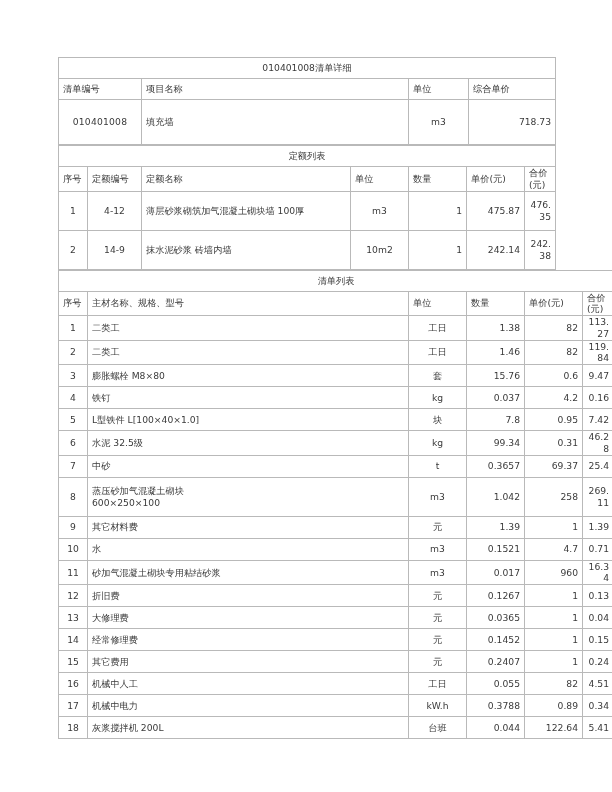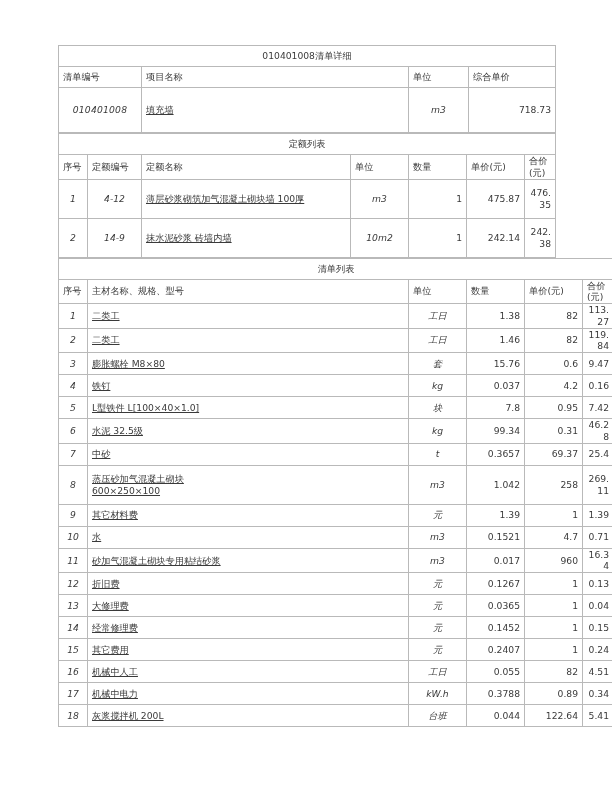--- a/index.html
+++ b/index.html
@@ -11,41 +11,41 @@
     width: 612px;
     height: 792px;
     font-family: "DejaVu Sans", "Liberation Sans", sans-serif;
     color: #3a3a3a;
     position: relative;
     overflow: hidden;
   }
   #doc {
     position: absolute;
     left: 58px;
-    top: 45px;
+    top: 57px;
     width: 497px;
   }
   table.sheet {
     border-collapse: collapse;
     table-layout: fixed;
     width: 497px;
     font-size: 9.2px;
   }
   table.sheet td {
     border: 1px solid #b9b9b9;
     padding: 0 4px;
     vertical-align: middle;
     line-height: 1.28;
     color: #3a3a3a;
     font-size: 9.2px;
     word-break: break-word;
   }
-  .c-center { text-align: center; font-style: italic; }
+  .c-center { text-align: center; }
   .c-right  { text-align: right; }
-  .c-left   { text-align: left; text-decoration: underline; }
+  .c-left   { text-align: left; }
 
   .band-title {
     text-align: center;
     height: 20px;
   }
   .hdr { height: 20px; }
   .row-std { height: 21px; }
   .row-tall { height: 38px; }
   .row-big { height: 44px; }
   .pad-l { padding-left: 6px; }

